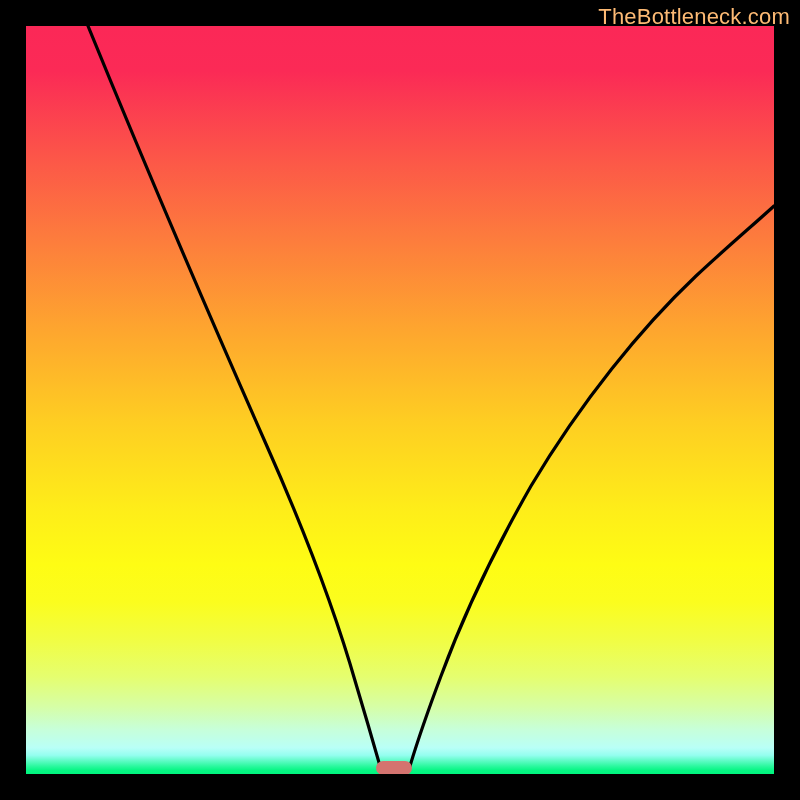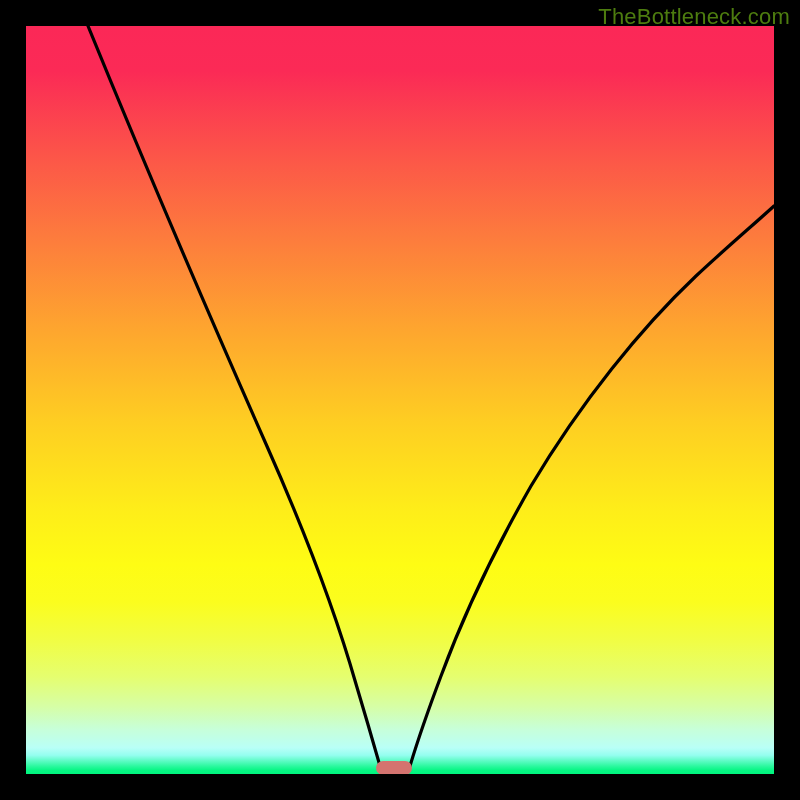--- a/index.html
+++ b/index.html
@@ -52,21 +52,21 @@
       #5afbc2 98.3%,
       #28f89c 99%,
       #07f684 99.5%,
       #00f57e 100%
     );
   }
   .watermark {
     position: absolute;
     top: 4px;
     right: 10px;
-    color: #4d7c0f;
+    color: #fdba74;
     font-size: 22px;
     font-weight: 500;
     letter-spacing: 0.2px;
     z-index: 10;
   }
   svg.curves {
     position: absolute;
     top: 0;
     left: 0;
     width: 100%;

